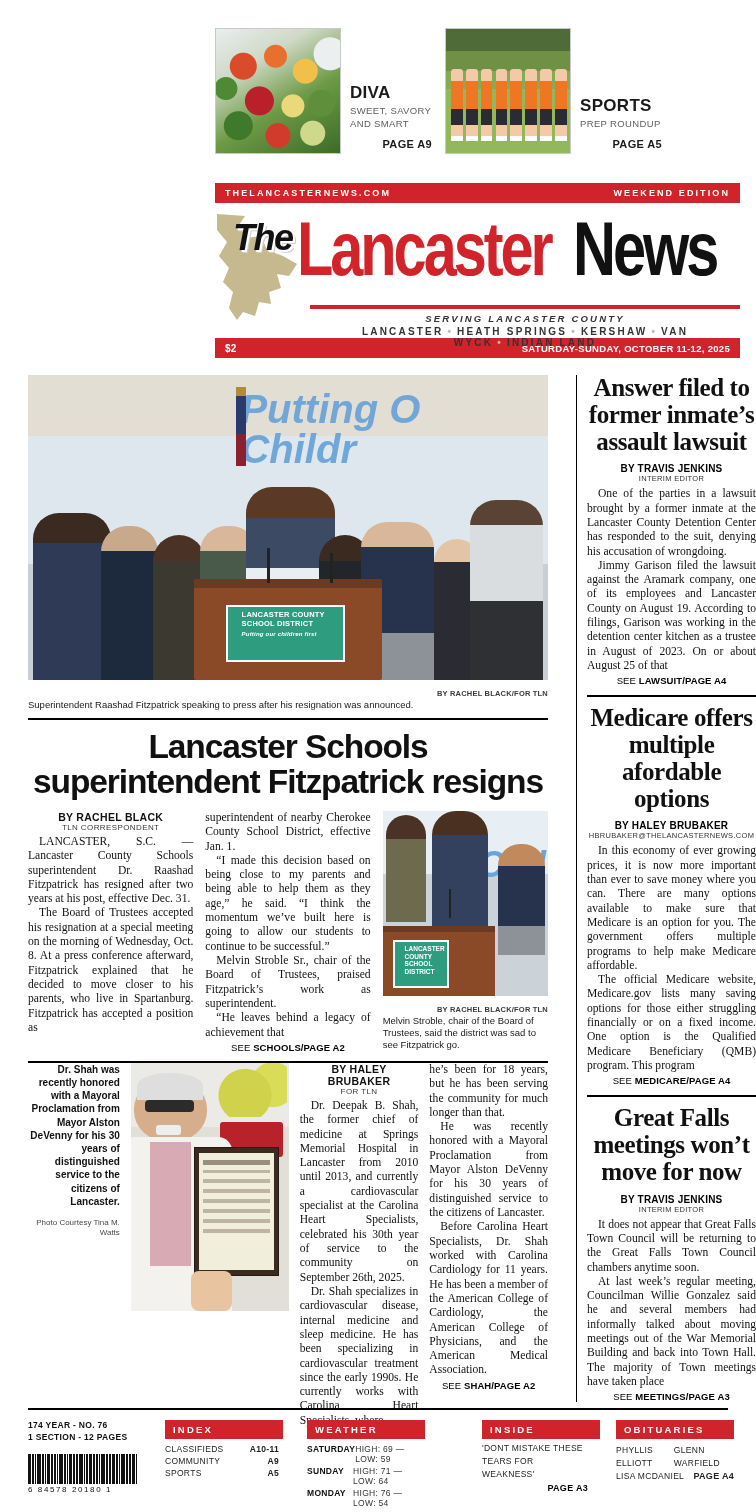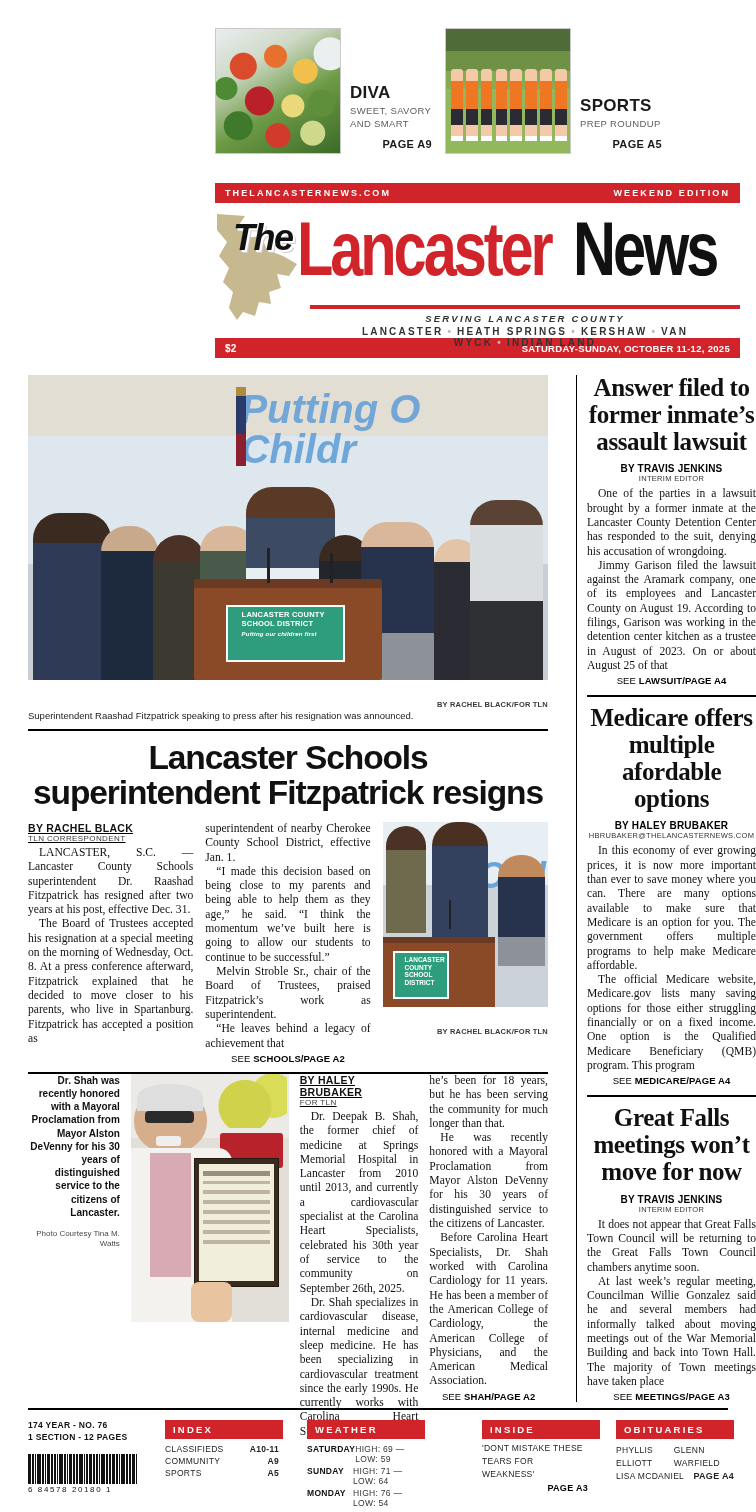--- a/index.html
+++ b/index.html
@@ -94,30 +94,30 @@
                background:linear-gradient(#6b3a22 0 9%, #8a4a28 9% 100%); border-radius:2px; }
   .mp-placard { position:absolute; left:38%; bottom:8%; width:23%; height:26%;
                 background:#2e9d7e; border:2px solid #fff; color:#fff; font-weight:bold;
                 font-size:7.5px; line-height:1.15; padding:4px 3px 3px 14px; letter-spacing:.2px; }
   .mp-mic { position:absolute; left:46%; bottom:44%; width:3px; height:16%; background:#222; }
   .mp-mic2 { position:absolute; left:58%; bottom:44%; width:3px; height:14%; background:#222; }
   .mp-flag { position:absolute; left:40%; top:4%; width:10px; height:26%;
              background:linear-gradient(#b08b3a 0 12%, #2a3a6b 12% 60%, #8a2030 60% 100%); }
 
   .credit { font-size:7.5px; letter-spacing:.2px; color:#3a3a3a; text-align:right;
-            font-weight:bold; padding-top:20px; }
+            font-weight:bold; padding-top:9px; }
   .photocap { font-size:9.5px; color:#1a1a1a; line-height:1.25; padding-top:1px; }
 
   .rule-thick { border-top:2px solid #000; margin:7px 0 0; }
 
   .mainhead { font-family:"Liberation Sans", sans-serif; font-weight:bold;
               font-size:33.5px; line-height:1.06; letter-spacing:-1.1px;
               text-align:center; color:#111; padding:9px 4px 8px; }
 
-  .byline { text-align:left;text-decoration:underline; }
+  .byline { text-align:center; }
   .byline .b1 { font-size:10.5px; font-weight:bold; letter-spacing:.3px; color:#111; }
   .byline .b2 { font-size:8px; letter-spacing:.4px; color:#3a3a3a; margin-top:0px; }
 
   .cols3 { display:flex; gap:12px; margin-top:3px; }
   .col { width:calc((520px - 24px)/3); }
   .bodytext { font-family:"Liberation Serif", serif; font-size:11.6px; line-height:1.235;
               text-align:justify; color:#111; hyphens:auto; }
   .bodytext p { text-indent:11px; margin:0; }
   .bodytext p.noindent { text-indent:0; }
   .jump { font-family:"Liberation Sans", sans-serif; font-size:9.5px; margin-top:2px;
@@ -308,20 +308,21 @@
             <span class="mp-person" style="left:2%;  width:24%; height:58%; bottom:40%; background:linear-gradient(#4a3326 0 22%,#6e6a4e 22% 100%); position:absolute; border-radius:22px 22px 0 0;"></span>
             <span class="mp-person" style="left:30%; width:34%; height:66%; bottom:34%; background:linear-gradient(#4a3020 0 20%,#33415e 20% 100%); position:absolute; border-radius:24px 24px 0 0;"></span>
             <span class="mp-person" style="left:70%; width:28%; height:60%; bottom:22%; background:linear-gradient(#c08a5c 0 20%,#27334d 20% 74%,#8d9198 74% 100%); position:absolute; border-radius:22px 22px 0 0;"></span>
             <div style="position:absolute;left:0;bottom:0;width:68%;height:38%;background:linear-gradient(#6b3a22 0 8%,#8a4a28 8% 100%);"></div>
             <div style="position:absolute;left:6%;bottom:4%;width:34%;height:26%;background:#2e9d7e;border:2px solid #fff;color:#fff;font-weight:bold;font-size:6.5px;line-height:1.15;padding:3px 2px 2px 10px;">
               <span>LANCASTER COUNTY SCHOOL DISTRICT</span>
             </div>
             <div style="position:absolute;left:40%;bottom:42%;width:2px;height:16%;background:#222;"></div>
           </div>
           <div class="credit">BY RACHEL BLACK/FOR TLN</div>
+          <div class="photocap">Melvin Stroble, chair of the Board of Trustees, said the district was sad to see Fitzpatrick go.</div>
         </div>
       </div>
 
       <div class="shah">
         <div class="rule-thick"></div>
         <div class="shahgrid">
 
           <div class="shah-capcol">
             <div class="shah-cap">Dr. Shah was recently honored with a Mayoral Proclamation from Mayor Alston DeVenny for his 30 years of distinguished service to the citizens of Lancaster.</div>
             <div class="shah-credit">Photo Courtesy Tina M. Watts</div>

